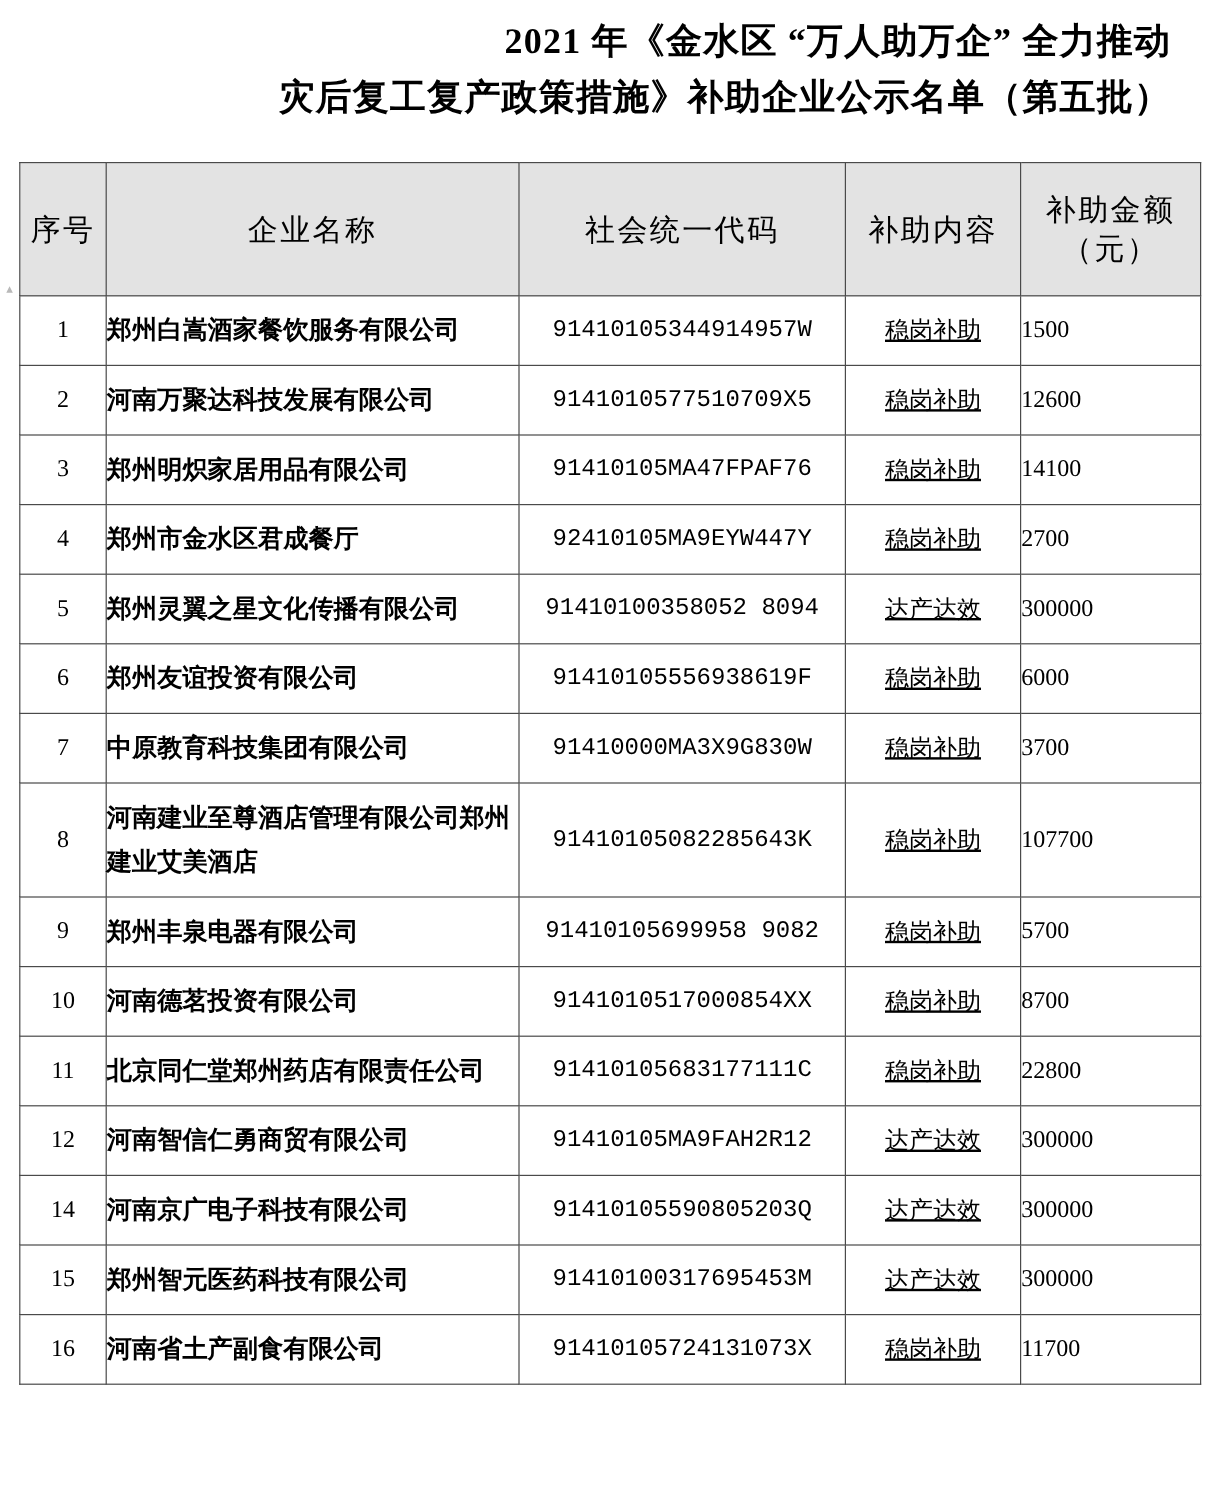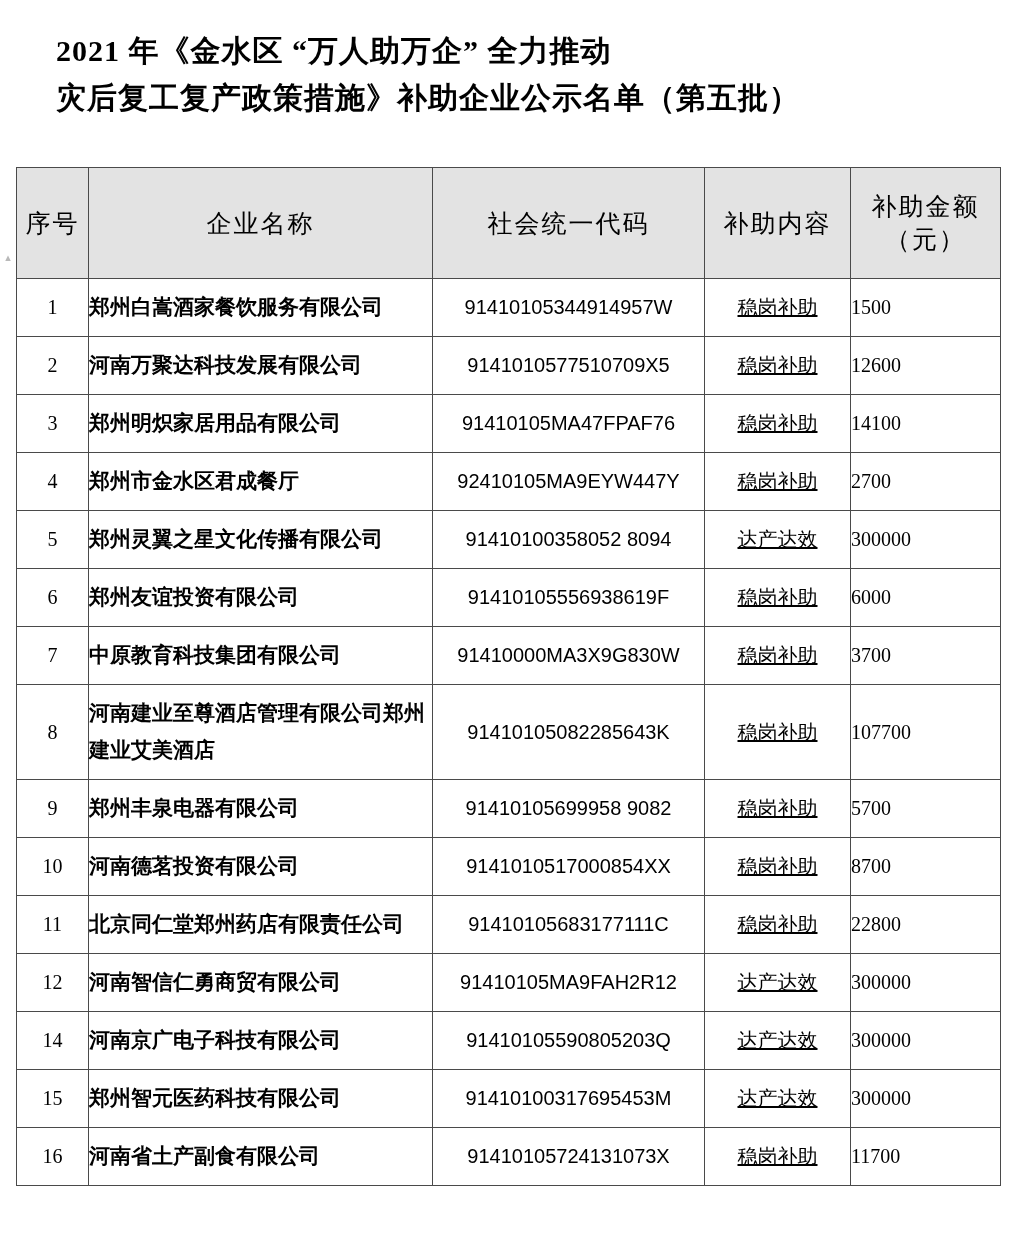--- a/index.html
+++ b/index.html
@@ -13,27 +13,27 @@
     font-family: "Liberation Serif", "DejaVu Serif", serif;
     color: #000000;
   }
   .page {
     width: 1016px;
     box-sizing: border-box;
     padding: 0;
     position: relative;
   }
   .doc-title {
-    text-align: left;
+    text-align: right;
     font-weight: bold;
     font-size: 30px;
     line-height: 1.55;
     letter-spacing: 1px;
     padding: 12px 40px 4px 40px;
-    margin: 16px;
+    margin: 0;
   }
   .doc-title .line {
     display: block;
     white-space: nowrap;
   }
   .table-wrap {
     padding: 26px 16px 0 16px;
     box-sizing: border-box;
   }
   table.grant-table {
@@ -75,21 +75,21 @@
     text-align: left;
     padding-left: 14px;
     padding-right: 6px;
     font-size: 21px;
     line-height: 1.75;
     font-weight: bold;
   }
   td.code {
     text-align: center;
     font-size: 20px;
-    font-family: Liberation Sans, sans-serif;
+    font-family: Liberation Mono, monospace;
     letter-spacing: 0px;
   }
   td.type {
     text-align: center;
     font-size: 20px;
     text-decoration: underline;
   }
   td.amount {
     text-align: left;
     font-size: 20px;

